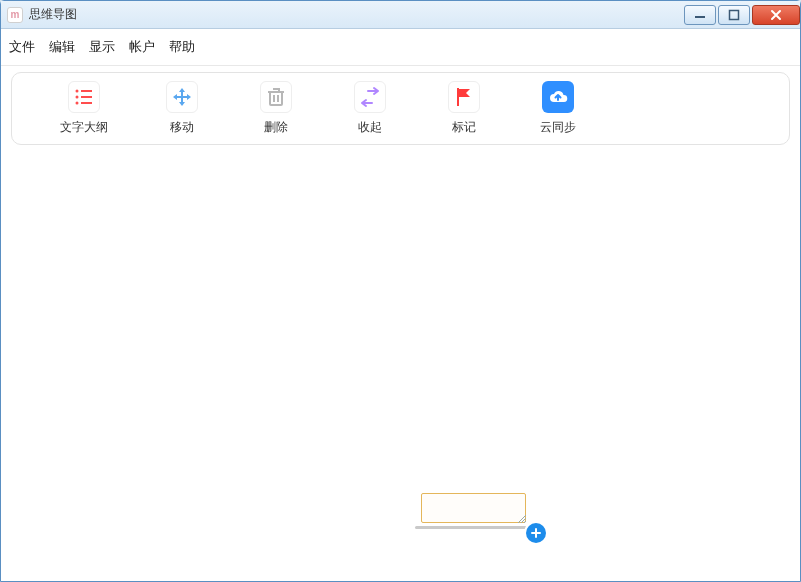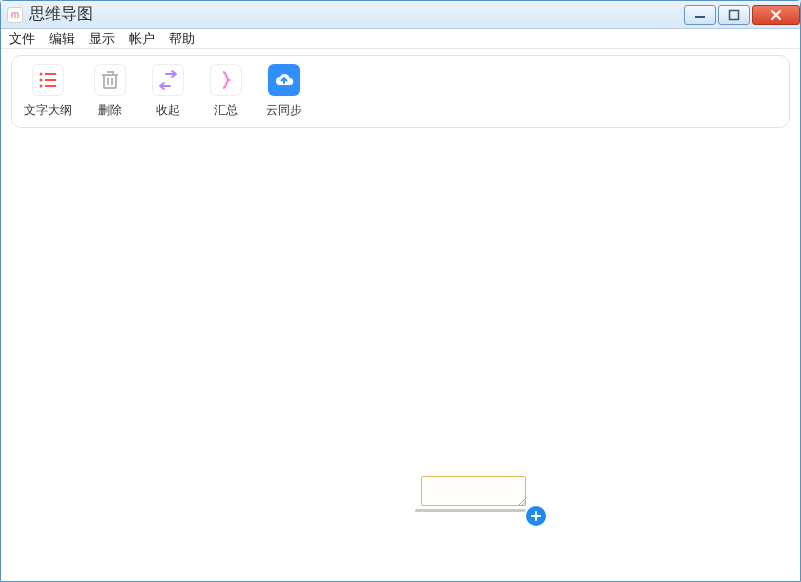--- a/index.html
+++ b/index.html
@@ -30,40 +30,40 @@
   }
   .app-icon {
     width: 16px; height: 16px;
     border: 1px solid #d0d0d0;
     border-radius: 3px;
     background: #fff;
     display:flex;align-items:center;justify-content:center;
     font-size:10px;color:#e39aa8;font-weight:bold;
     margin-right: 6px;
   }
-  .title-text { color:#333; font-size:16px; }
+  .title-text { color:#333; font-size:12px; }
   .win-controls { margin-left:auto; display:flex; }
   .win-btn {
     width: 32px; height: 20px;
     margin-top:1px;
     border:1px solid #6c95bd;
     background: linear-gradient(#f5faff,#cfe3f5);
     display:flex;align-items:center;justify-content:center;
     margin-left:2px;
     border-radius:3px;
     cursor:pointer;
   }
   .win-btn.close {
     width:48px;
     background: linear-gradient(#ef7b63,#d7442a);
     border-color:#a83822;
   }
   .win-btn svg { display:block; }
   .menubar {
-    height: 20px;
+    height: 37px;
     background:#fff;
     display:flex;
     align-items:center;
     padding: 0 8px;
     gap: 14px;
     border-bottom:1px solid #e8e8e8;
     font-size:13px;
     color:#222;
   }
   .menubar span { cursor:pointer; }
@@ -78,20 +78,21 @@
     display:flex;
     gap:18px;
   }
   .tb-item {
     display:flex;
     flex-direction:column;
     align-items:center;
     gap:6px;
     cursor:pointer;
     min-width:40px;
+    margin-left:36px;
   }
   .tb-icon {
     width:32px;height:32px;
     border-radius:6px;
     display:flex;align-items:center;justify-content:center;
   }
   .tb-label { font-size:12px;color:#333;white-space:nowrap; }
   .canvas {
     flex:1;
     background:#fff;
@@ -178,43 +179,52 @@
               <rect x="8" y="10" width="11" height="2" fill="#ff4d4d"></rect>
               <circle cx="4" cy="17" r="1.5" fill="#ff4d4d"></circle>
               <rect x="8" y="16" width="11" height="2" fill="#ff4d4d"></rect>
             </svg>
           </div>
           <div class="tb-label">文字大纲</div>
         </div>
         <div class="tb-item">
           <div class="tb-icon" style="background: rgb(255, 255, 255); border: 1px solid rgb(238, 238, 238);">
             <svg width="22" height="22">
+              <path d="M11 2 L14 6 H12 V10 H16 V8 L20 11 L16 14 V12 H12 V16 H14 L11 20 L8 16 H10 V12 H6 V14 L2 11 L6 8 V10 H10 V6 H8 Z" fill="#5aa7ef"></path>
+            </svg>
+          </div>
+          <div class="tb-label">移动</div>
+        </div>
+        <div class="tb-item">
+          <div class="tb-icon" style="background: rgb(255, 255, 255); border: 1px solid rgb(238, 238, 238);">
+            <svg width="22" height="22">
               <rect x="5" y="6" width="12" height="13" rx="1" fill="none" stroke="#b7b7b7" stroke-width="2"></rect>
               <path d="M3 6 H19 M8 3 H14 V6" fill="none" stroke="#b7b7b7" stroke-width="2"></path>
               <path d="M9 9 V16 M13 9 V16" stroke="#b7b7b7" stroke-width="2"></path>
             </svg>
           </div>
           <div class="tb-label">删除</div>
         </div>
         <div class="tb-item">
           <div class="tb-icon" style="background: rgb(255, 255, 255); border: 1px solid rgb(238, 238, 238);">
             <svg width="22" height="22">
               <path d="M19 5 H9 M19 5 L15 2 M19 5 L15 8" stroke="#b086ff" stroke-width="2" fill="none" stroke-linecap="round"></path>
               <path d="M3 17 H13 M3 17 L7 14 M3 17 L7 20" stroke="#b086ff" stroke-width="2" fill="none" stroke-linecap="round"></path>
             </svg>
           </div>
           <div class="tb-label">收起</div>
         </div>
         <div class="tb-item">
           <div class="tb-icon" style="background: rgb(255, 255, 255); border: 1px solid rgb(238, 238, 238);">
             <svg width="22" height="22">
-              <path d="M8 3 C12 3 10 9 14 11 C10 13 12 19 8 19" stroke="#ff7bd0" stroke-width="2" fill="none"></path>
-            </svg>
-          </div>
-          <div class="tb-label">汇总</div>
+              <path d="M5 2 V20" stroke="#ff3b3b" stroke-width="2"></path>
+              <path d="M5 3 H17 L13 7 L17 11 H5 Z" fill="#ff3b3b"></path>
+            </svg>
+          </div>
+          <div class="tb-label">标记</div>
         </div>
         <div class="tb-item">
           <div class="tb-icon" style="background: rgb(47, 143, 255);">
             <svg width="22" height="22">
               <path d="M7 16 a4 4 0 0 1 0-8 a5 5 0 0 1 9.5 1 A3.5 3.5 0 0 1 17 16 Z" fill="#ffffff"></path>
               <path d="M11 14 L11 9 M11 9 L8.5 11.5 M11 9 L13.5 11.5" stroke="#2f8fff" stroke-width="2" fill="none" stroke-linecap="round"></path>
             </svg>
           </div>
           <div class="tb-label">云同步</div>
         </div>

